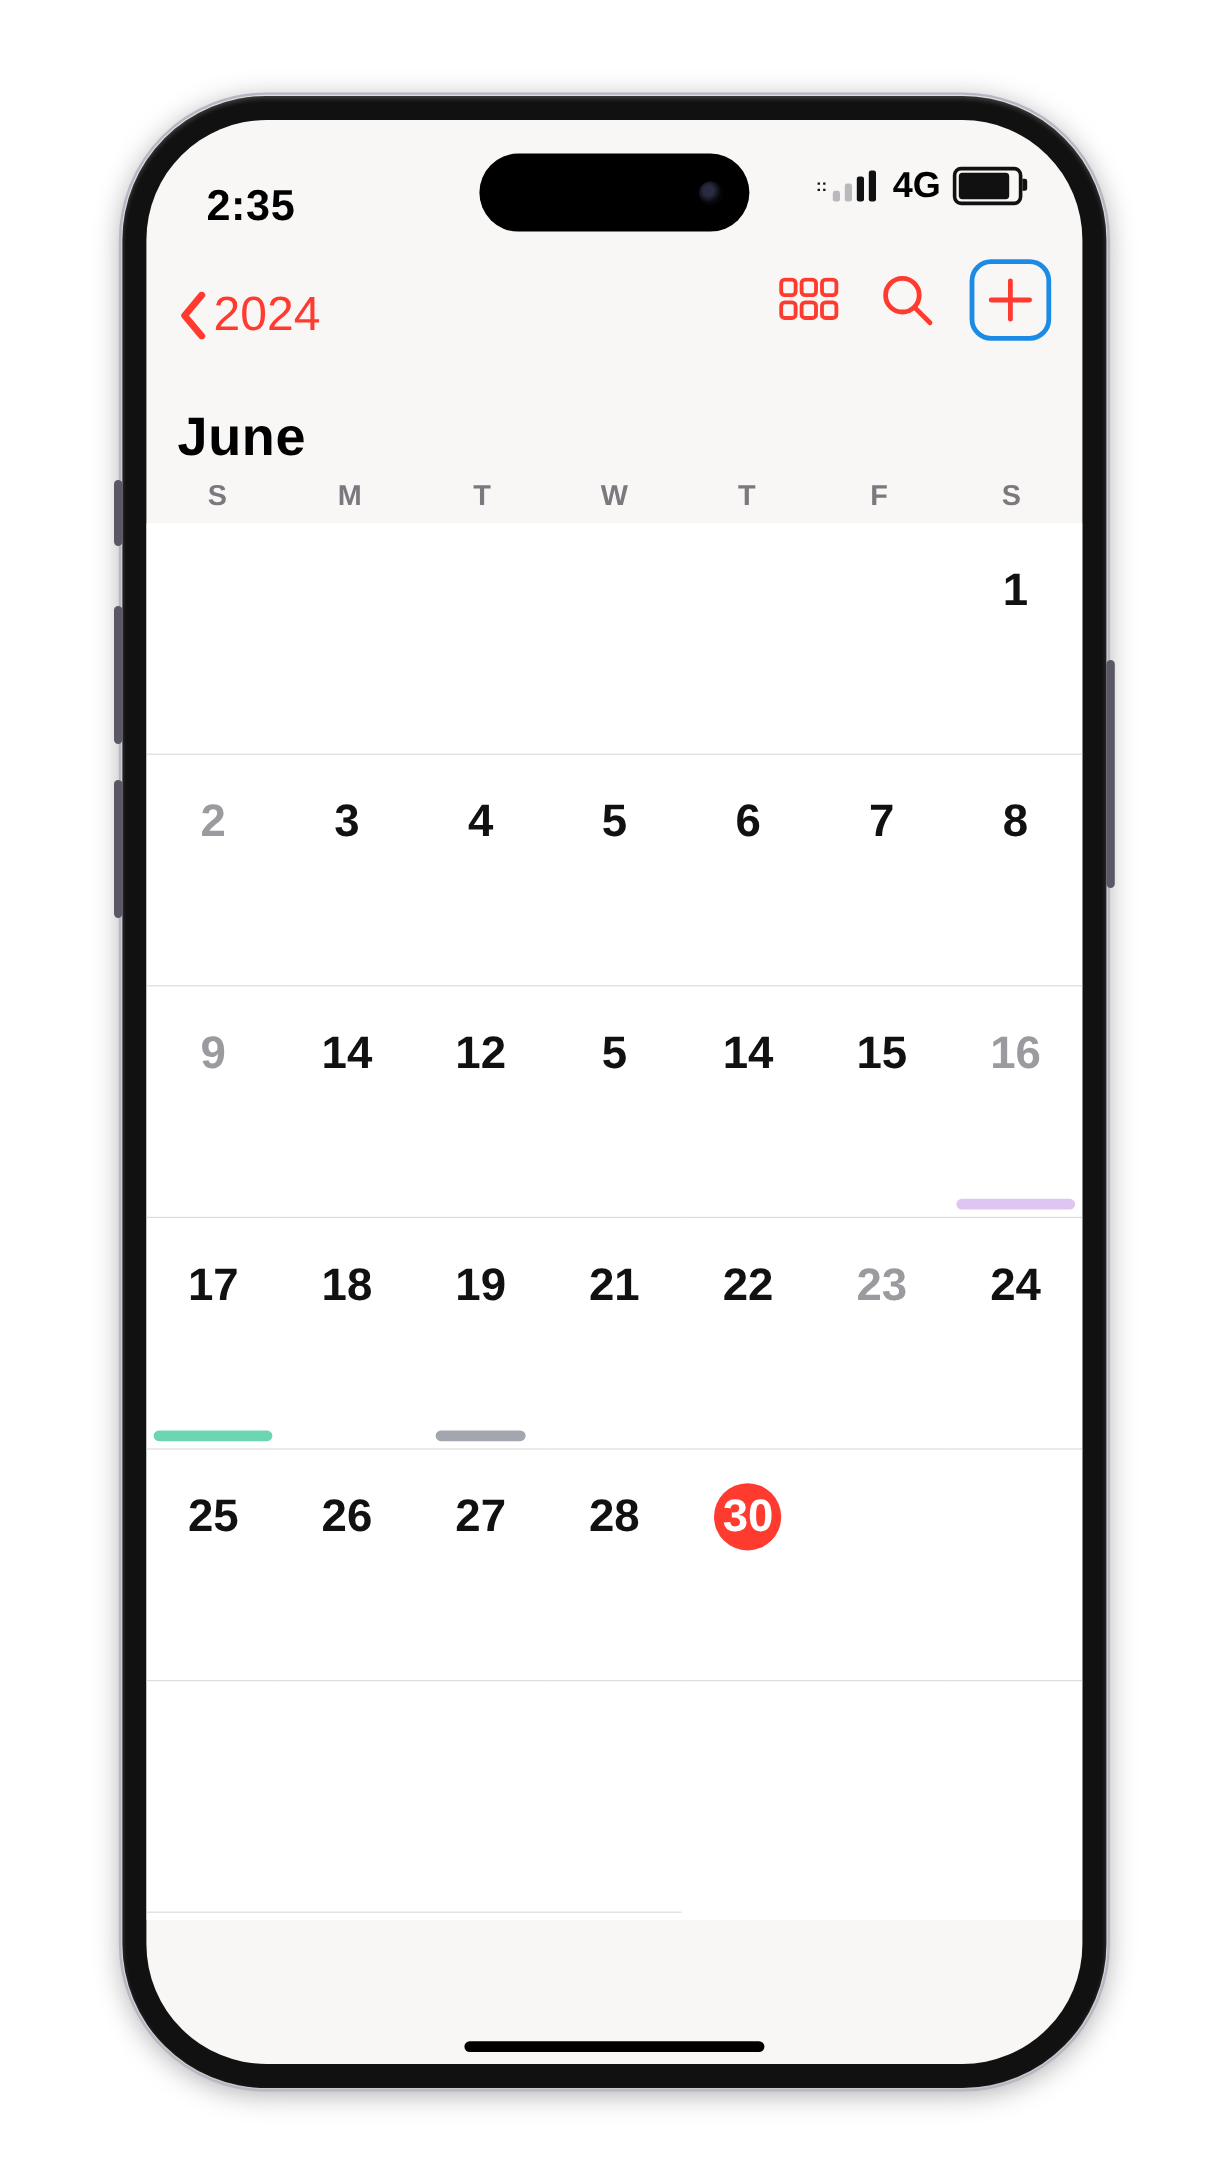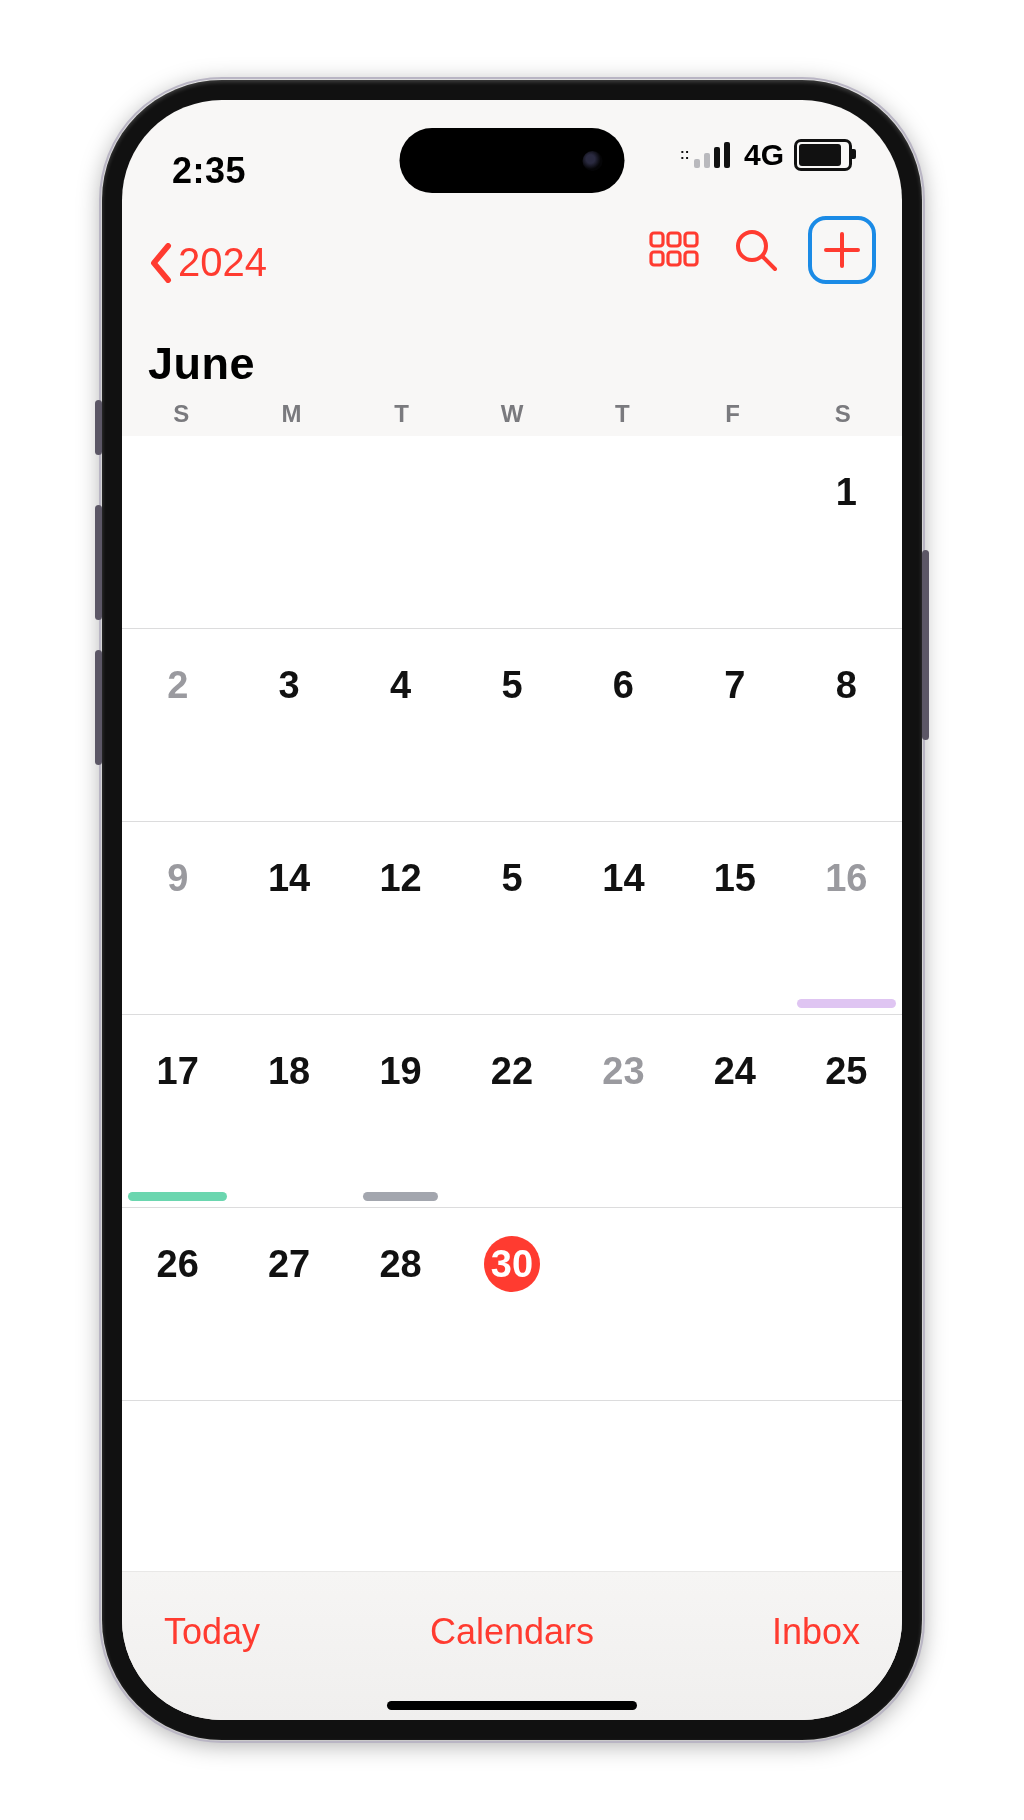--- a/index.html
+++ b/index.html
@@ -272,20 +272,23 @@
             <div class="cell weekday">
               <span class="daynum">18</span>
             </div>
             <div class="cell weekday">
               <span class="daynum">19</span>
               <div class="evbar">
                 <span class="bar grey"></span>
               </div>
             </div>
             <div class="cell weekday">
+              <span class="daynum">21</span>
+            </div>
+            <div class="cell weekday">
               <span class="daynum">22</span>
             </div>
             <div class="cell sunday">
               <span class="daynum">23</span>
             </div>
             <div class="cell weekday">
               <span class="daynum">24</span>
             </div>
             <div class="cell weekday">
               <span class="daynum">25</span>
@@ -310,21 +313,16 @@
             <div class="cell weekday"></div>
           </div>
 
         <div class="row-next">
           <span></span>
 
         </div>
 
       </div>
 
-      <div class="toolbar">
-        <span>Today</span>
-        <span class="center">Calendars</span>
-        <span>Inbox</span>
-      </div>
       <div class="home-ind"></div>
     </div>
   </div>
 </div>
 
 </body></html>

